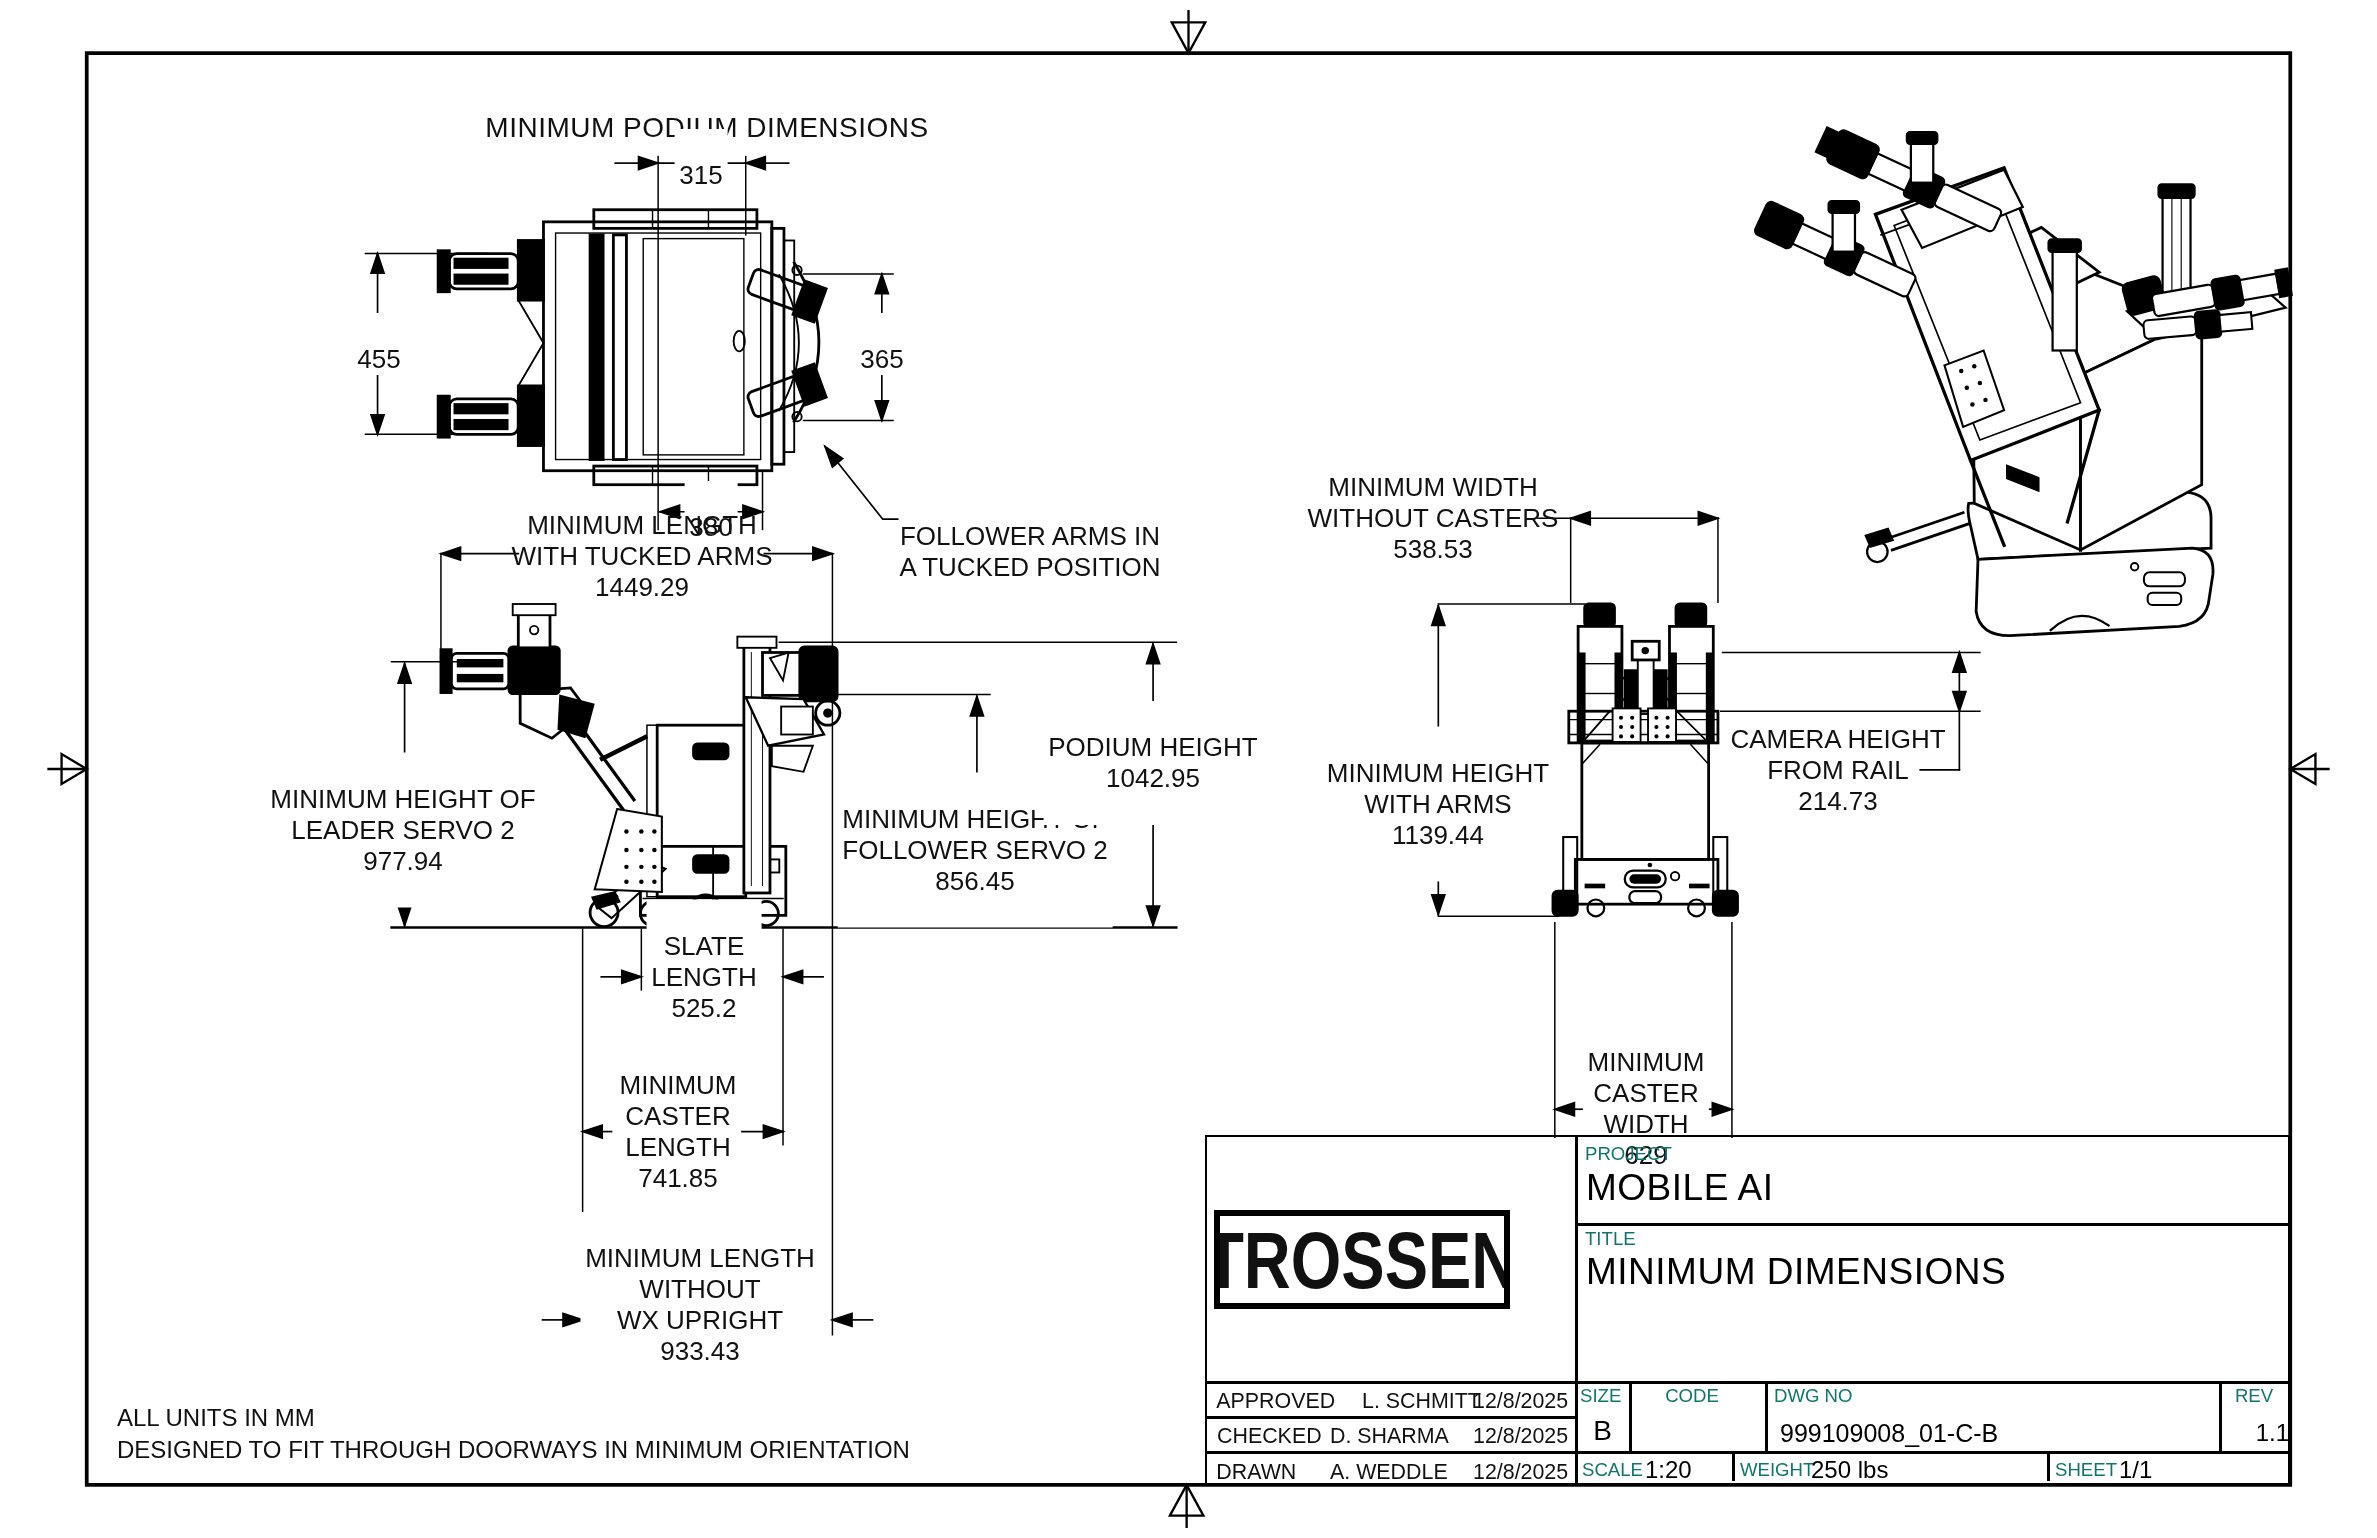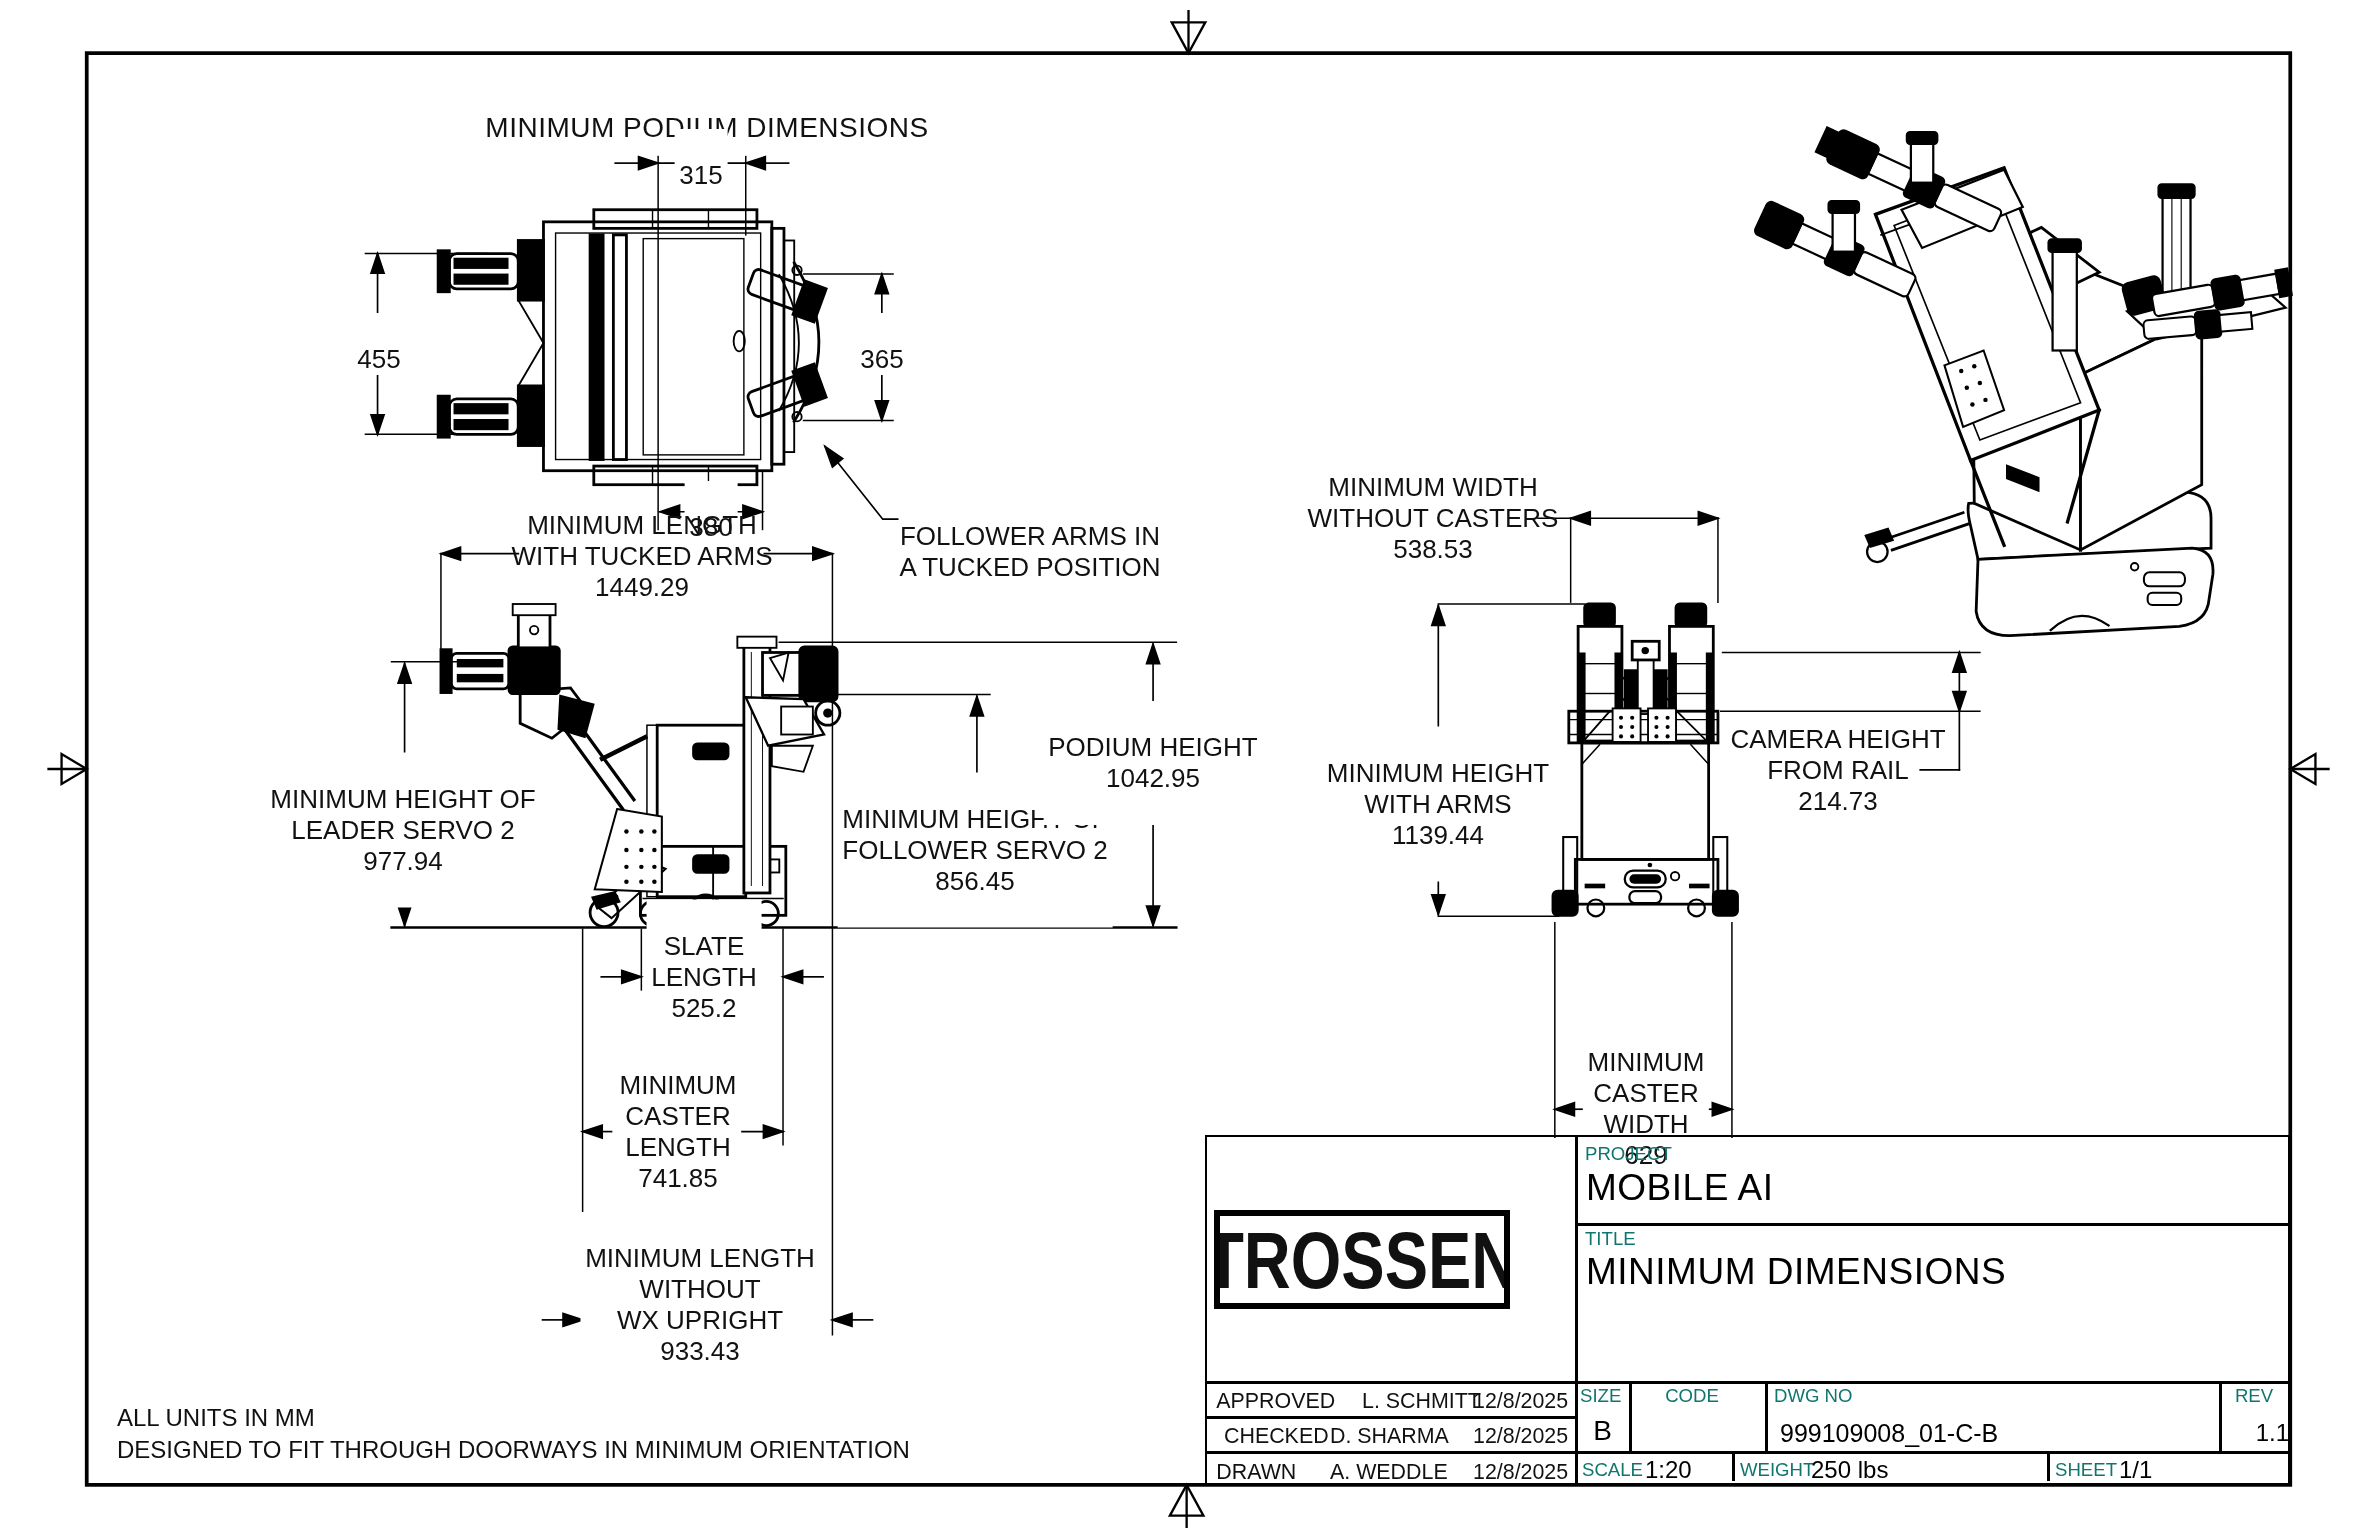--- a/index.html
+++ b/index.html
@@ -514,21 +514,21 @@
   </div>
 
   <div class="cell-label" style="left:378px;top:5.6px;">PROJECT</div>
   <div class="big" style="left:379px;top:30px;">MOBILE AI</div>
   <div class="cell-label" style="left:378px;top:91px;">TITLE</div>
   <div class="big" style="left:379px;top:114px;">MINIMUM DIMENSIONS</div>
 
   <div class="row-txt" style="left:9.3px;top:252px;">APPROVED</div>
   <div class="row-txt" style="left:123px;top:252px;margin-left:32px;">L. SCHMITT</div>
   <div class="row-txt" style="left:266px;top:252px;width:93px;text-align:right;">12/8/2025</div>
-  <div class="row-txt" style="left:17px;top:287px;">CHECKED</div>
+  <div class="row-txt" style="left:10px;top:287px;">CHECKED</div>
   <div class="row-txt" style="left:123px;top:287px;">D. SHARMA</div>
   <div class="row-txt" style="left:266px;top:287px;width:93px;text-align:right;">12/8/2025</div>
   <div class="row-txt" style="left:9.3px;top:323px;">DRAWN</div>
   <div class="row-txt" style="left:123px;top:323px;">A. WEDDLE</div>
   <div class="row-txt" style="left:266px;top:323px;width:93px;text-align:right;">12/8/2025</div>
 
   <div class="cell-label" style="left:373px;top:248px;">SIZE</div>
   <div class="mid" style="left:369px;top:278px;width:53px;text-align:center;font-size:28px;">B</div>
   <div class="cell-label" style="left:422px;top:248px;width:126px;text-align:center;">CODE</div>
   <div class="mid" style="left:422px;top:278px;width:136px;text-align:center;"></div>

